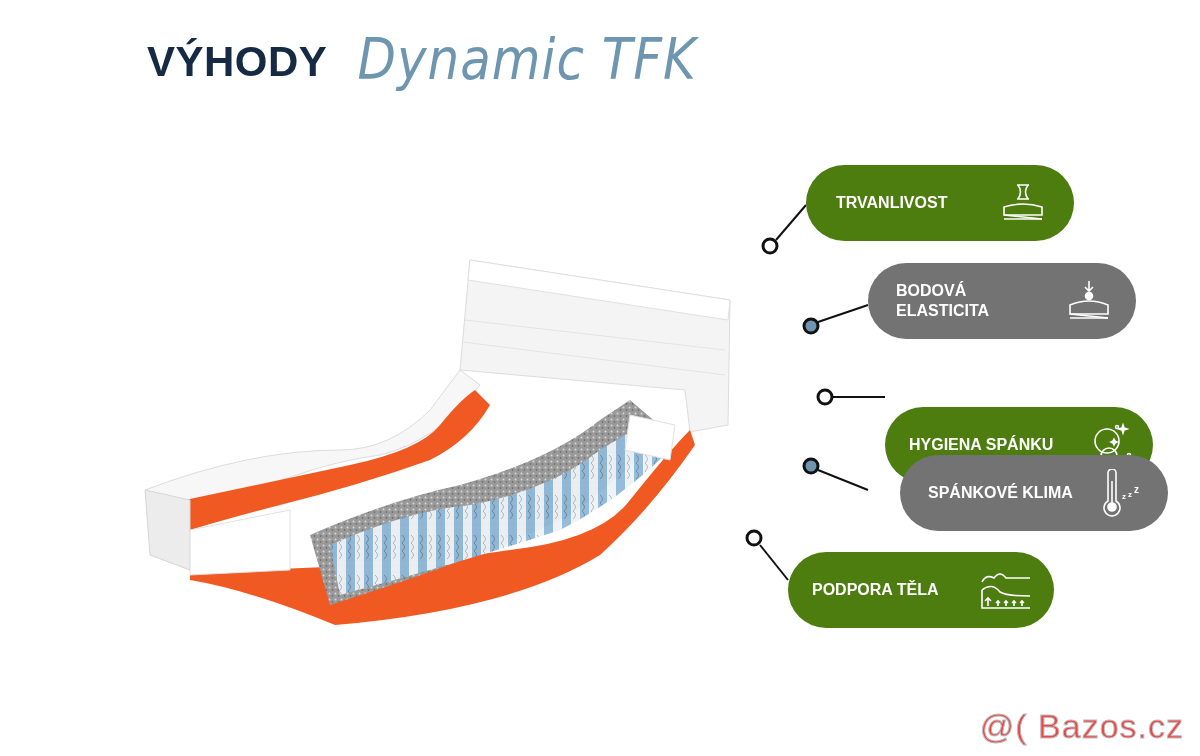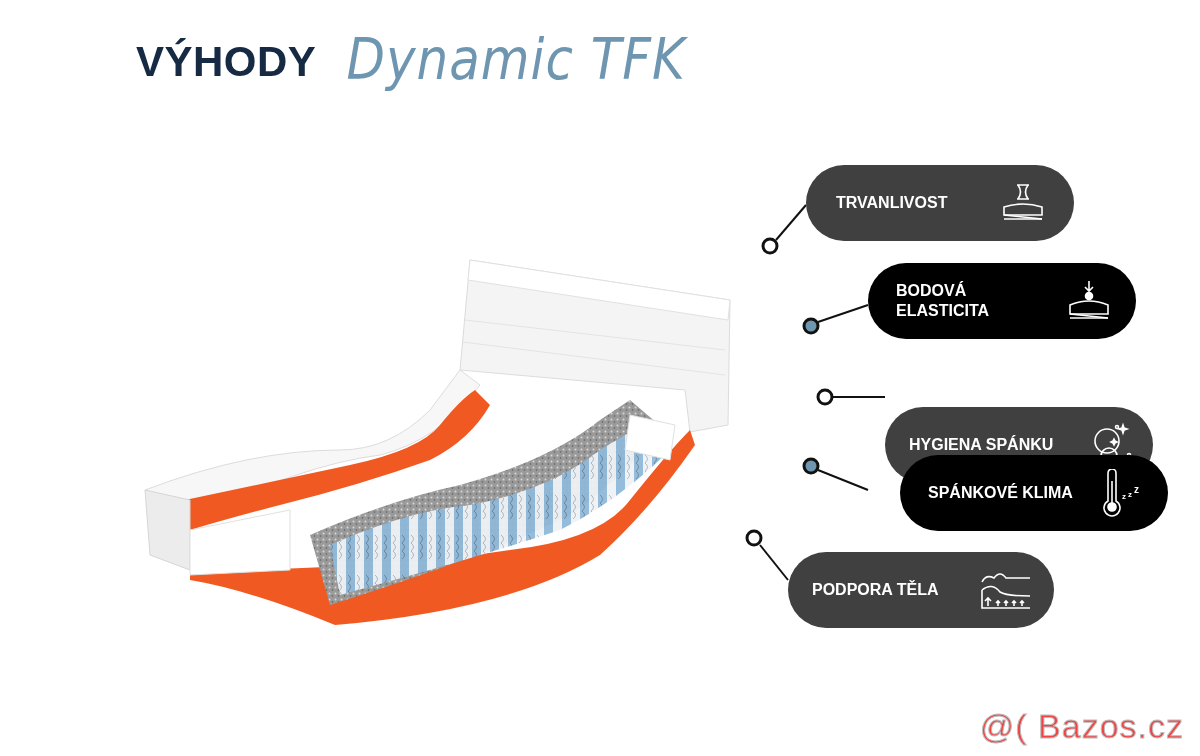--- a/index.html
+++ b/index.html
@@ -1,38 +1,38 @@
 <!DOCTYPE html>
 <html><head>
 <meta charset="utf-8">
 <style>
   html, body { margin: 0; padding: 0; }
   body {
     width: 1200px; height: 756px; background: #ffffff; position: relative; overflow: hidden;
     font-family: "Liberation Sans", sans-serif;
   }
-  .heading { position: absolute; left: 136px; top: 30px; display: flex; align-items: baseline; }
+  .heading { position: absolute; left: 147px; top: 30px; display: flex; align-items: baseline; }
   .heading .bold {
     font-family: "Liberation Sans", sans-serif; font-weight: 700; font-size: 42px;
     color: #162a44; letter-spacing: 0.5px;
   }
   .heading .script {
     font-family: "DejaVu Sans", sans-serif; font-size: 50px; color: #6e96b0;
     margin-left: 30px; font-style: italic; letter-spacing: 1px; transform: scaleY(1.15);
     display: inline-block;
   }
   .mattress { position: absolute; left: 130px; top: 250px; width: 620px; height: 390px; }
   .pill {
     position: absolute; height: 76px; border-radius: 38px; display: flex; align-items: center;
     color: #ffffff; font-weight: 700; font-size: 16px; box-sizing: border-box;
   }
   .pill .label { line-height: 20px; }
   .pill .icon { position: absolute; top: 50%; transform: translateY(-50%); }
-  .light { background: #404040; }
-  .dark { background: #000000; }
+  .light { background: #4d7c0f; }
+  .dark { background: #737373; }
   .connectors { position: absolute; left: 0; top: 0; width: 1200px; height: 756px; pointer-events: none; }
   .watermark {
     position: absolute; right: 16px; bottom: 10px; font-size: 34px; color: #ef4444;
     -webkit-text-stroke: 1px #bdbdbd; font-family: "Liberation Sans", sans-serif; letter-spacing: 1px;
   }
 </style>
 </head>
 <body>
 
 <div class="heading">

